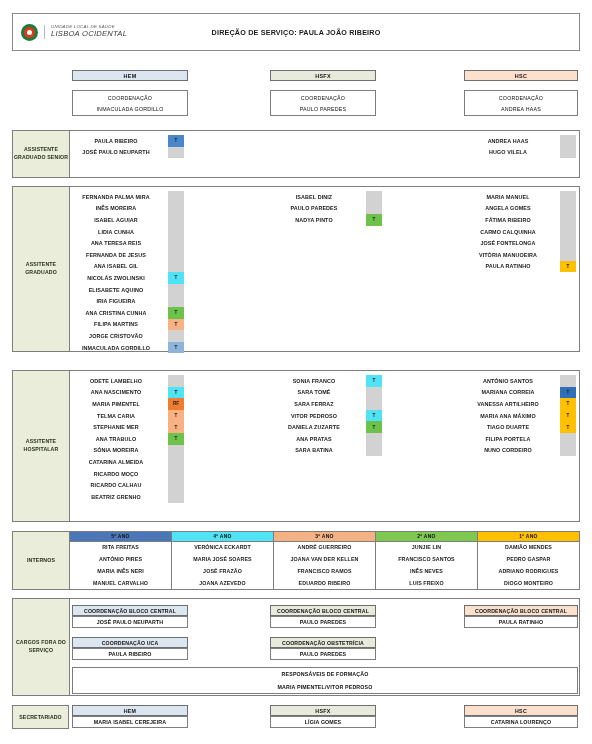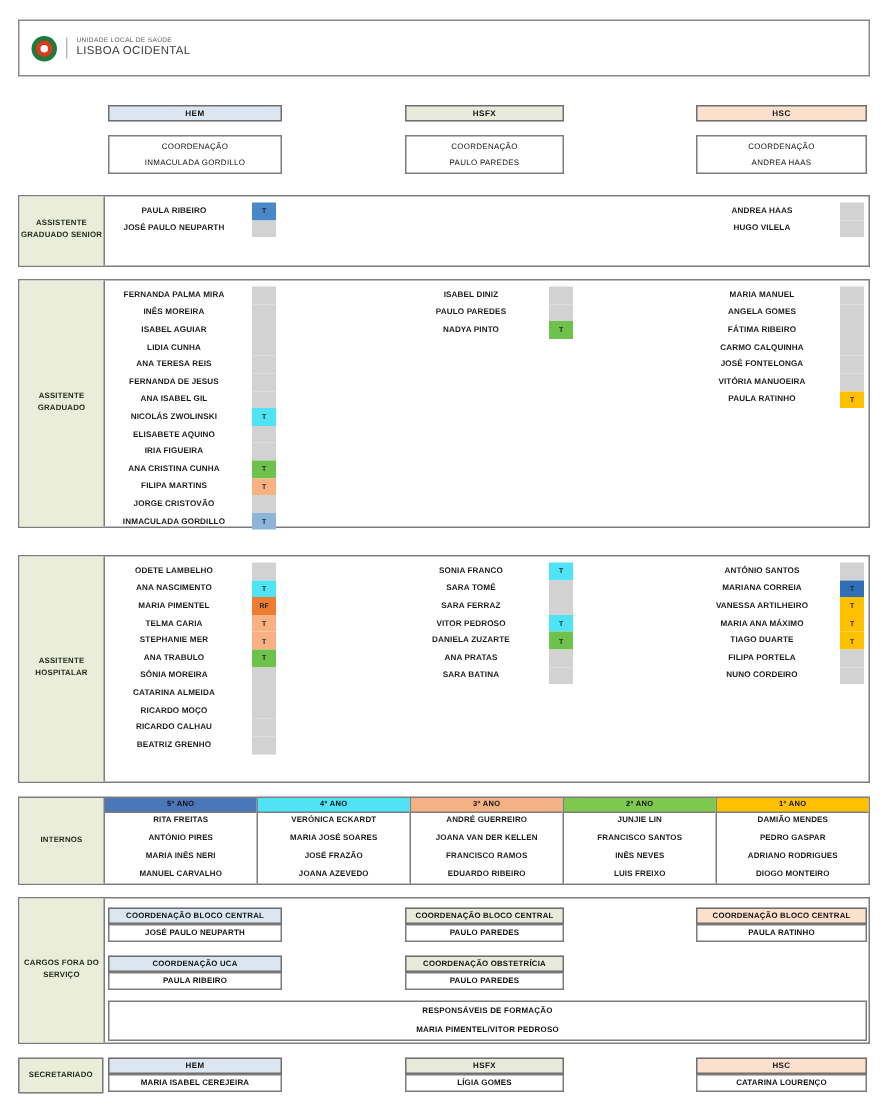--- a/index.html
+++ b/index.html
@@ -34,20 +34,21 @@
     border: 1px solid #8a8a8a;
     box-sizing: border-box;
     background: #ffffff;
     display: flex;
     align-items: center;
   }
   .logo-wrap {
     display: flex;
     align-items: center;
     margin-left: 8px;
+    font-style: italic;
   }
   .logo-mark {
     width: 17px;
     height: 17px;
     border-radius: 50%;
     background: #1f7a3d;
     position: relative;
     flex: 0 0 auto;
   }
   .logo-mark::before {
@@ -292,20 +293,21 @@
 <div class="page">
 
   <div class="header-bar">
     <div class="logo-wrap">
       <div class="logo-mark"></div>
       <div class="logo-text">
         <span class="logo-line1">UNIDADE LOCAL DE SAÚDE</span>
         <span class="logo-line2">LISBOA OCIDENTAL</span>
       </div>
     </div>
+    <div class="header-title">DIREÇÃO DE SERVIÇO: PAULA JOÃO RIBEIRO</div>
   </div>
 
   <div id="hospital-layer">
       <div class="box tinted hosp-head" style="left: 72px; top: 70px; width: 116px; background: rgb(220, 230, 241);">HEM</div>
       <div class="box coord-box" style="left: 72px; top: 90px; width: 116px;">
         <div class="l1">COORDENAÇÃO</div>
         <div class="l2">INMACULADA GORDILLO</div>
       </div>
       <div class="box tinted hosp-head" style="left: 270px; top: 70px; width: 106px; background: rgb(232, 235, 220);">HSFX</div>
       <div class="box coord-box" style="left: 270px; top: 90px; width: 106px;">

